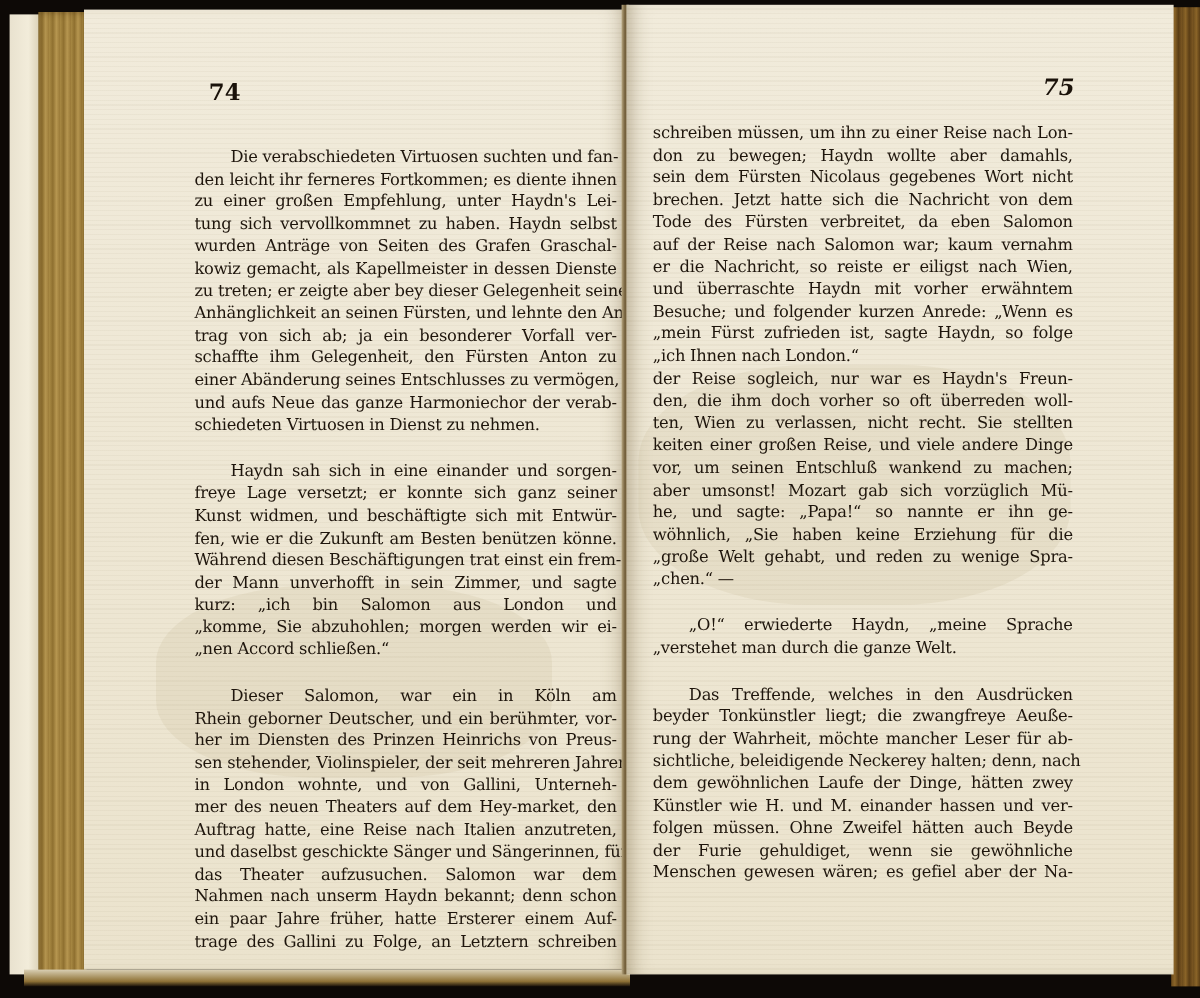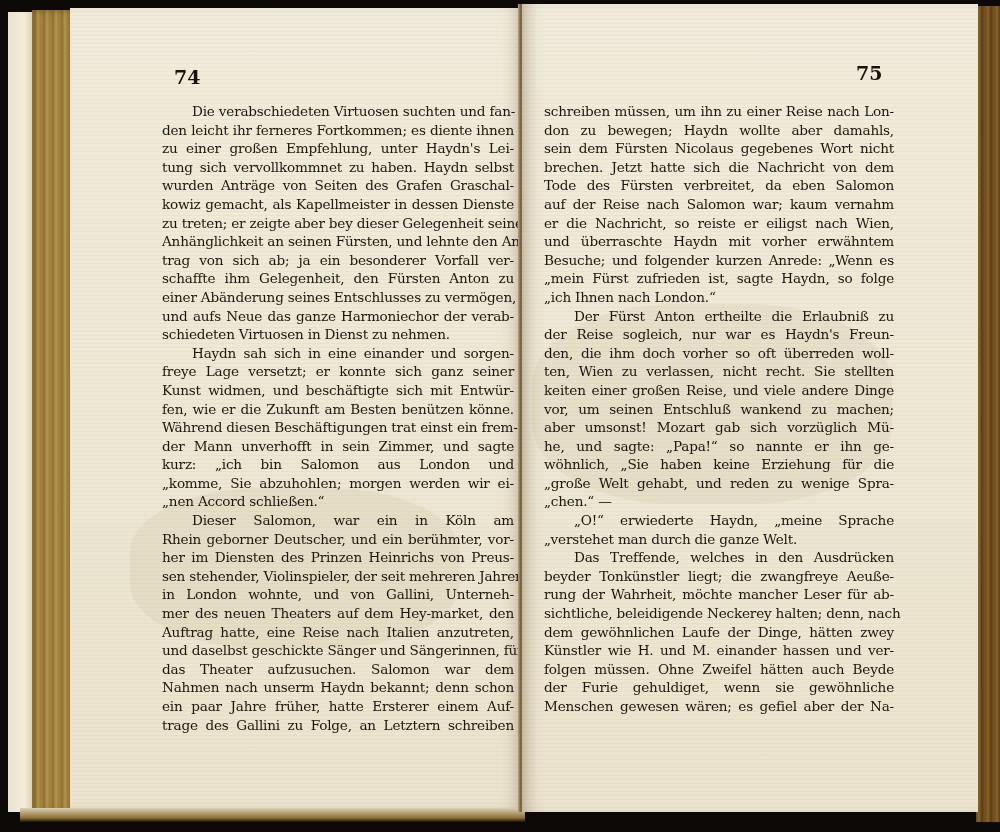--- a/index.html
+++ b/index.html
@@ -42,36 +42,36 @@
   .gutter {
     position: absolute; left: 518px; top: 4px; width: 6px; height: 808px;
     background: linear-gradient(90deg, #b7a680, #6e5a36 50%, #b7a680);
   }
   .page-number {
     position: absolute; top: 58px;
     font-family: "DejaVu Serif", serif; font-weight: bold; font-size: 19px;
     color: #1a120a;
   }
   .page-left .page-number { left: 104px; text-align: right; }
-  .page-right .page-number { left: 334px; }
+  .page-right .page-number { left: 347px; font-style: italic; }
   .text-block {
     position: absolute;
     font-family: "DejaVu Serif", serif;
     font-size: 13.6px;
     line-height: 18.6px;
     color: #1e150c;
     letter-spacing: -0.2px;
   }
   .page-left .text-block { left: 92px; top: 94px; width: 352px; }
   .page-right .text-block { left: 22px; top: 98px; width: 350px; }
   .line {
     display: block; white-space: nowrap; text-align: justify;
     text-align-last: justify; height: 18.6px;
   }
-  .line.indent { padding-left: 30px; }
+  .line.indent { padding-left: 30px; margin-top: 20px; }
   .line.last { text-align-last: left; }
   
   .stain {
     position: absolute; border-radius: 40%;
     background: rgba(170,150,100,.10);
   }
 </style>
 </head>
 <body>
 
@@ -132,21 +132,20 @@
         <span class="line">don zu bewegen; Haydn wollte aber damahls,</span>
         <span class="line">sein dem Fürsten Nicolaus gegebenes Wort nicht</span>
         <span class="line">brechen.  Jetzt hatte sich die Nachricht von dem</span>
         <span class="line">Tode des Fürsten verbreitet, da eben Salomon</span>
         <span class="line">auf der Reise nach Salomon war; kaum vernahm</span>
         <span class="line">er die Nachricht, so reiste er eiligst nach Wien,</span>
         <span class="line">und überraschte Haydn mit vorher erwähntem</span>
         <span class="line">Besuche; und folgender kurzen Anrede: „Wenn es</span>
         <span class="line">„mein Fürst zufrieden ist, sagte Haydn, so folge</span>
         <span class="line last">„ich Ihnen nach London.“</span>
-        <span class="line indent">Der Fürst Anton ertheilte die Erlaubniß zu</span>
         <span class="line">der Reise sogleich, nur war es Haydn's Freun-</span>
         <span class="line">den, die ihm doch vorher so oft überreden woll-</span>
         <span class="line">ten, Wien zu verlassen, nicht recht.  Sie stellten</span>
         <span class="line">keiten einer großen Reise, und viele andere Dinge</span>
         <span class="line">vor, um seinen Entschluß wankend zu machen;</span>
         <span class="line">aber umsonst! Mozart gab sich vorzüglich Mü-</span>
         <span class="line">he, und sagte: „Papa!“ so nannte er ihn ge-</span>
         <span class="line">wöhnlich, „Sie haben keine Erziehung für die</span>
         <span class="line">„große Welt gehabt, und reden zu wenige Spra-</span>
         <span class="line last">„chen.“ —</span>

